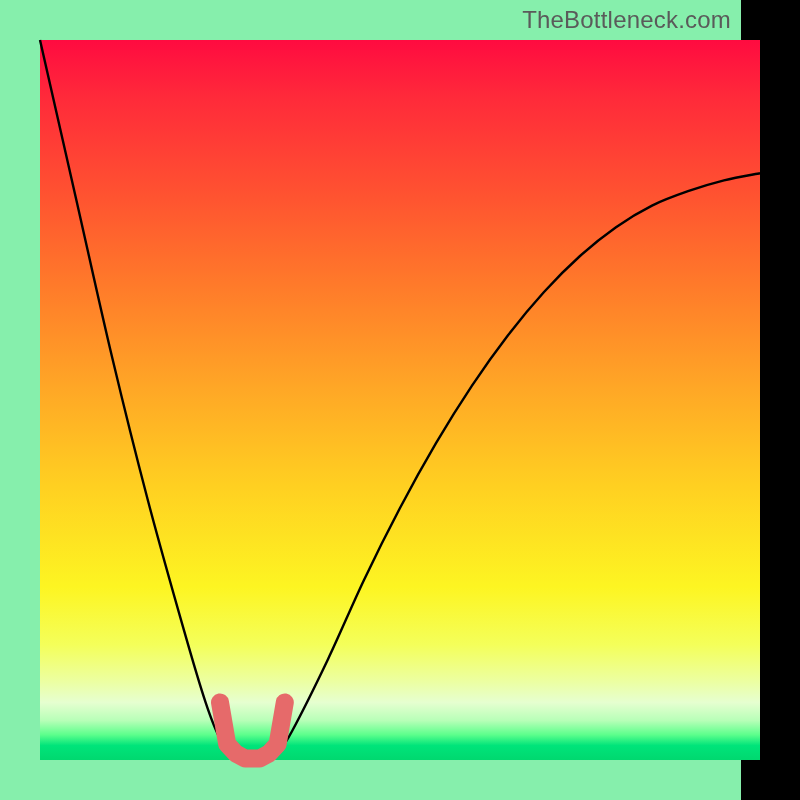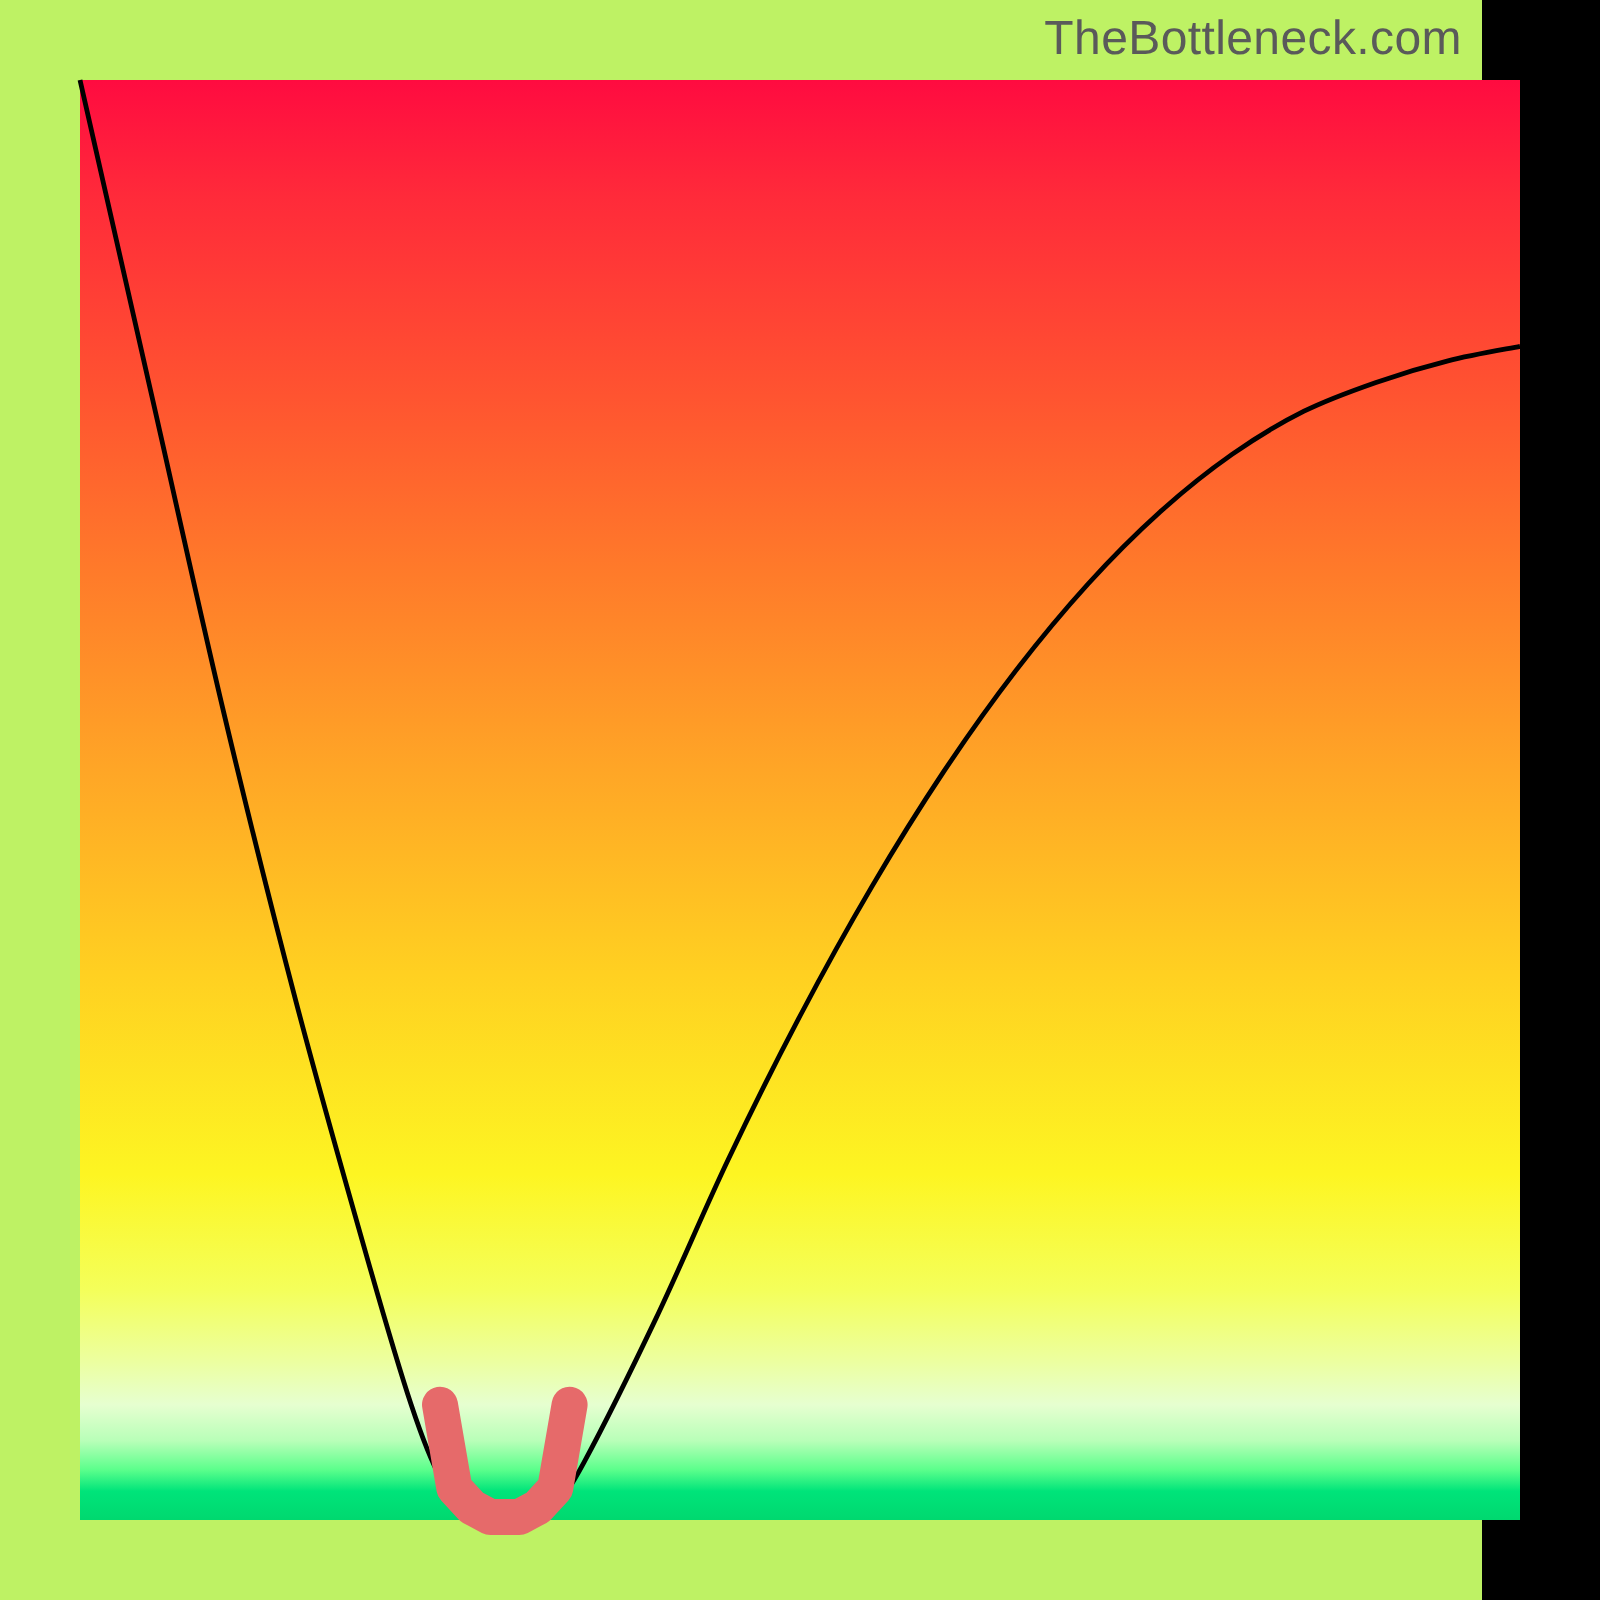--- a/index.html
+++ b/index.html
@@ -10,21 +10,21 @@
     background: #000;
     overflow: hidden;
     font-family: Arial, Helvetica, sans-serif;
   }
   .frame {
     position: absolute;
     left: 0;
     top: 0;
     width: 741px;
     height: 800px;
-    background: #bef264;
+    background: #86efac;
   }
   .plot {
     position: absolute;
     left: 40px;
     top: 40px;
     width: 720px;
     height: 720px;
     
   }
   .grad {

